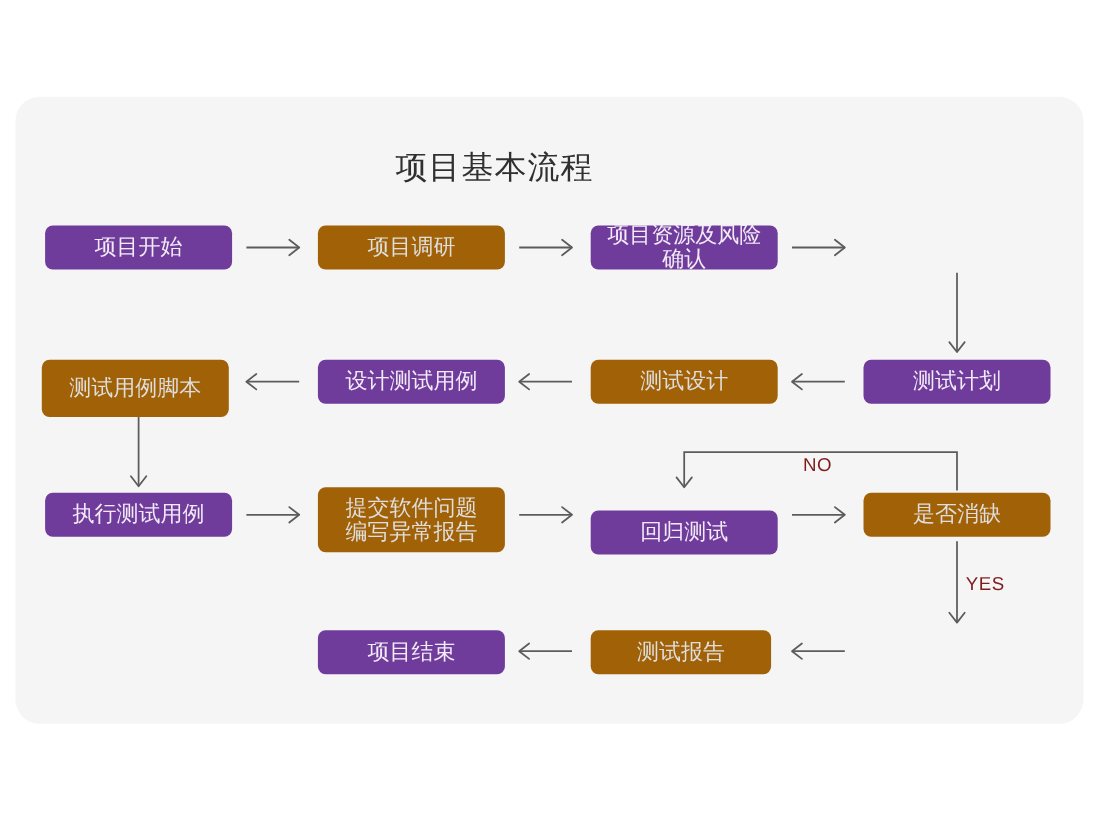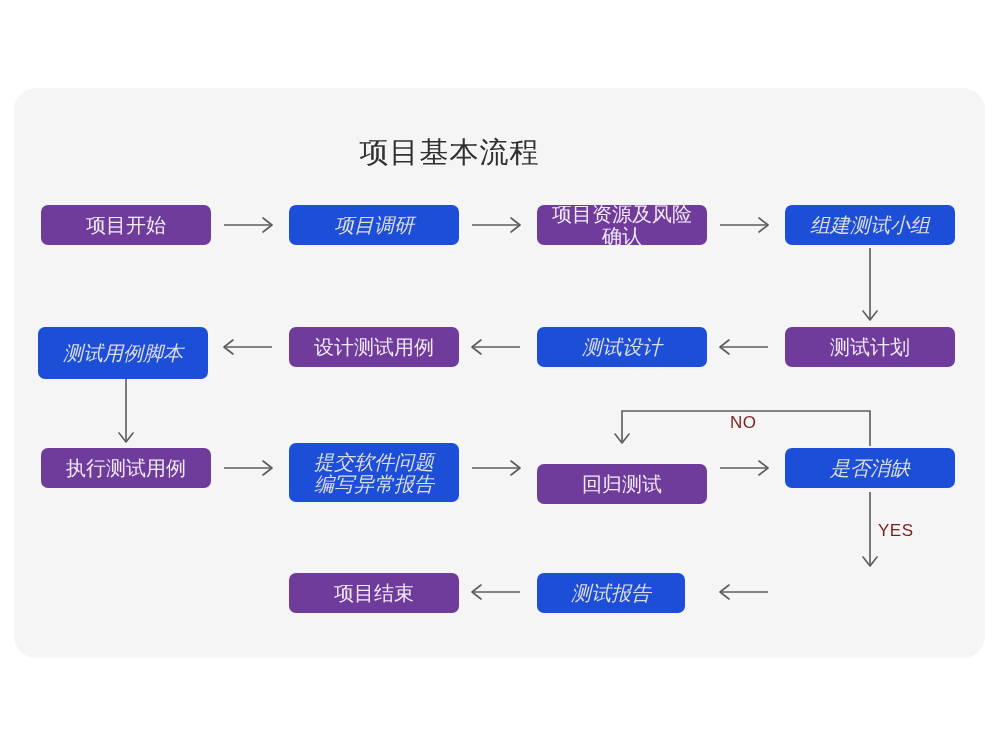--- a/index.html
+++ b/index.html
@@ -55,23 +55,22 @@
     line-height: 22px;
     box-sizing: border-box;
     padding: 0 6px;
     white-space: pre-line;
   }
   .node.purple {
     background: #6f3c9c;
     color: #f2eaf7;
   }
   .node.gray {
-    background: #1d4ed8;
+    background: #a16207;
     color: #dedede;
-    font-style: italic;
   }
 
   .edge-label {
     position: absolute;
     font-size: 17px;
     color: #7f1d1d;
     letter-spacing: 0.5px;
   }
 
   svg.arrows {
@@ -174,29 +173,28 @@
       <path class="head" d="M481,585 L472,592 L481,599"></path>
     </g>
   </svg>
 
   <div class="edge-label" style="left:730px; top:413px;">NO</div>
   <div class="edge-label" style="left:878px; top:521px;">YES</div>
 
   <div class="node purple" style="left:41px;  top:205px; width:170px; height:40px;">项目开始</div>
   <div class="node gray" style="left:289px; top:205px; width:170px; height:40px;">项目调研</div>
   <div class="node purple" style="left:537px; top:205px; width:170px; height:40px;">项目资源及风险确认</div>
-  <div class="node gray" style="left:785px; top:205px; width:170px; height:40px;">组建测试小组</div>
 
   <div class="node gray" style="left:38px;  top:327px; width:170px; height:52px;">测试用例脚本</div>
   <div class="node purple" style="left:289px; top:327px; width:170px; height:40px;">设计测试用例</div>
   <div class="node purple" style="left:785px; top:327px; width:170px; height:40px;">测试计划</div>
   <div class="node gray" style="left:537px; top:327px; width:170px; height:40px;">测试设计</div>
 
   <div class="node purple" style="left:41px;  top:448px; width:170px; height:40px;">执行测试用例</div>
   <div class="node gray" style="left:289px; top:443px; width:170px; height:59px;">提交软件问题
 编写异常报告</div>
   <div class="node purple" style="left:537px; top:448px; width:170px; height:40px;margin-top:16px;">回归测试</div>
   <div class="node gray" style="left:785px; top:448px; width:170px; height:40px;">是否消缺</div>
 
   <div class="node purple" style="left:289px; top:573px; width:170px; height:40px;">项目结束</div>
-  <div class="node gray" style="left:537px; top:573px; width:148px; height:40px;">测试报告</div>
+  <div class="node gray" style="left:537px; top:573px; width:164px; height:40px;">测试报告</div>
 
 </div>
 
 </body></html>

